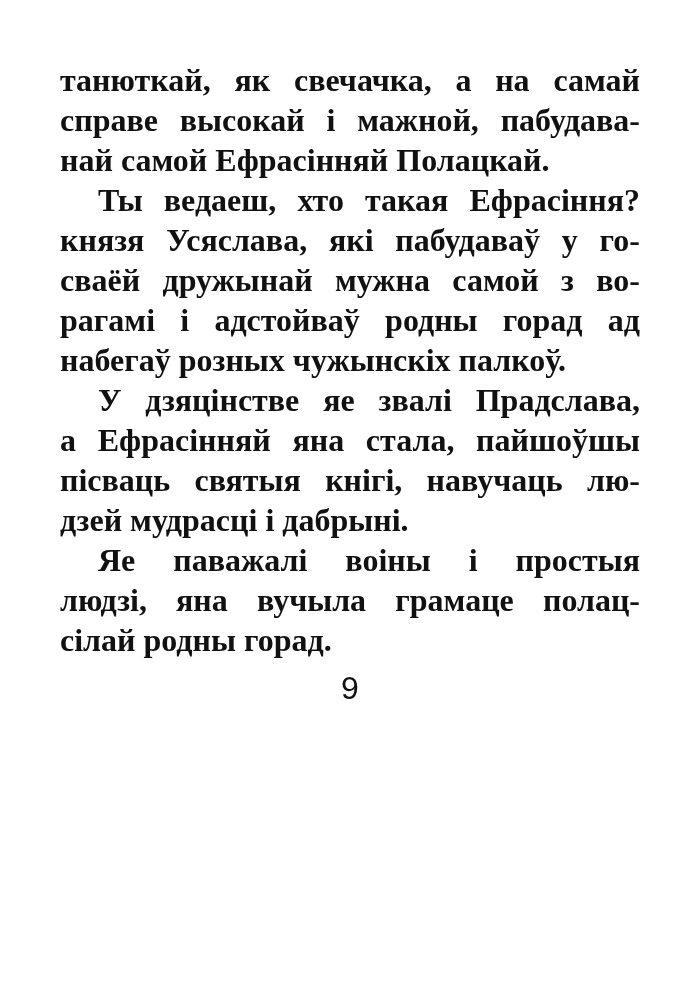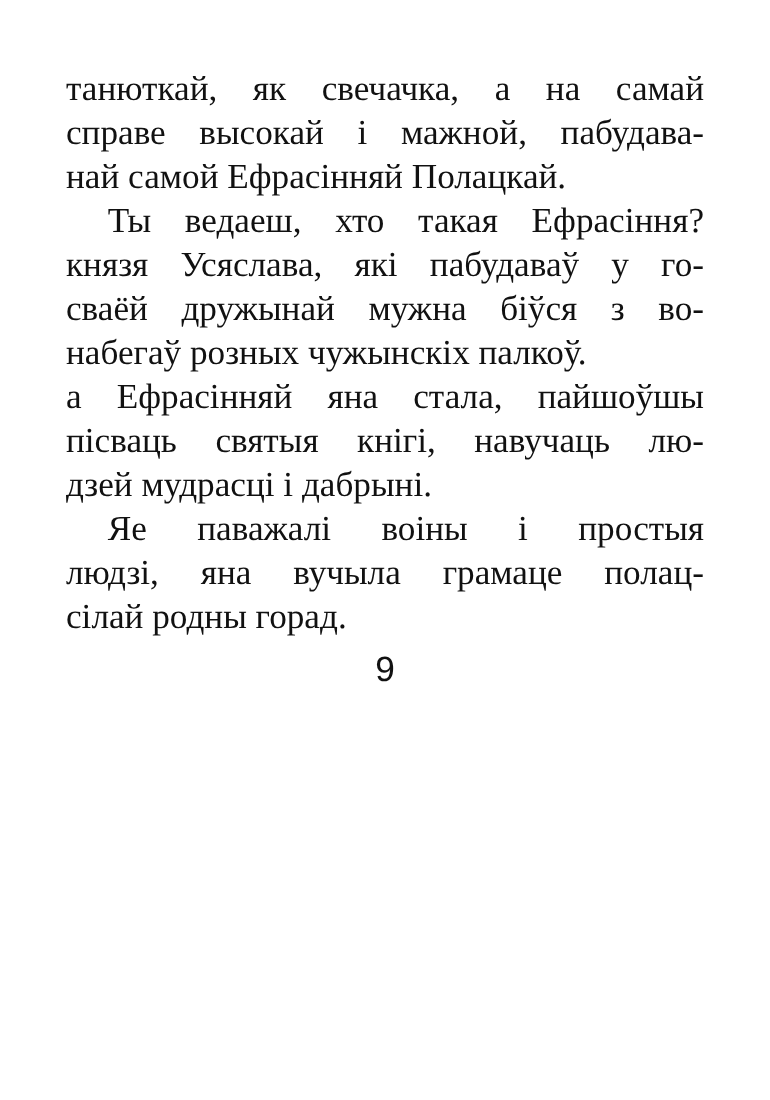--- a/index.html
+++ b/index.html
@@ -23,20 +23,21 @@
     font-family: "Liberation Serif", "DejaVu Serif", serif;
   }
   .text-block {
     font-size: 32px;
     line-height: 40px;
     letter-spacing: 0px;
   }
   .para {
     margin: 0;
     padding: 0;
+    font-weight: bold;
   }
   .line {
     display: block;
     text-align: justify;
     text-align-last: justify;
     -moz-text-align-last: justify;
     white-space: normal;
   }
   .line.para-end {
     text-align-last: left;
@@ -62,25 +63,27 @@
 
     <p class="para">
       <span class="line">танюткай, як свечачка, а на самай</span>
       <span class="line">справе высокай і мажной, пабудава-</span>
       <span class="line para-end">най самой Ефрасінняй Полацкай.</span>
     </p>
 
     <p class="para">
       <span class="line indent">Ты ведаеш, хто такая Ефрасіння?</span>
       <span class="line">князя Усяслава, які пабудаваў у го-</span>
-      <span class="line">сваёй дружынай мужна біўся з во-</span>
+      <span class="line">сваёй дружынай мужна самой з во-</span>
+      <span class="line">рагамі і адстойваў родны горад ад</span>
       <span class="line para-end">набегаў розных чужынскіх палкоў.</span>
     </p>
 
     <p class="para">
+      <span class="line indent">У дзяцінстве яе звалі Прадслава,</span>
       <span class="line">а Ефрасінняй яна стала, пайшоўшы</span>
       <span class="line">пісваць святыя кнігі, навучаць лю-</span>
       <span class="line para-end">дзей мудрасці і дабрыні.</span>
     </p>
 
     <p class="para">
       <span class="line indent">Яе паважалі воіны і простыя</span>
       <span class="line">людзі, яна вучыла грамаце полац-</span>
       <span class="line para-end">сілай родны горад.</span>
     </p>

